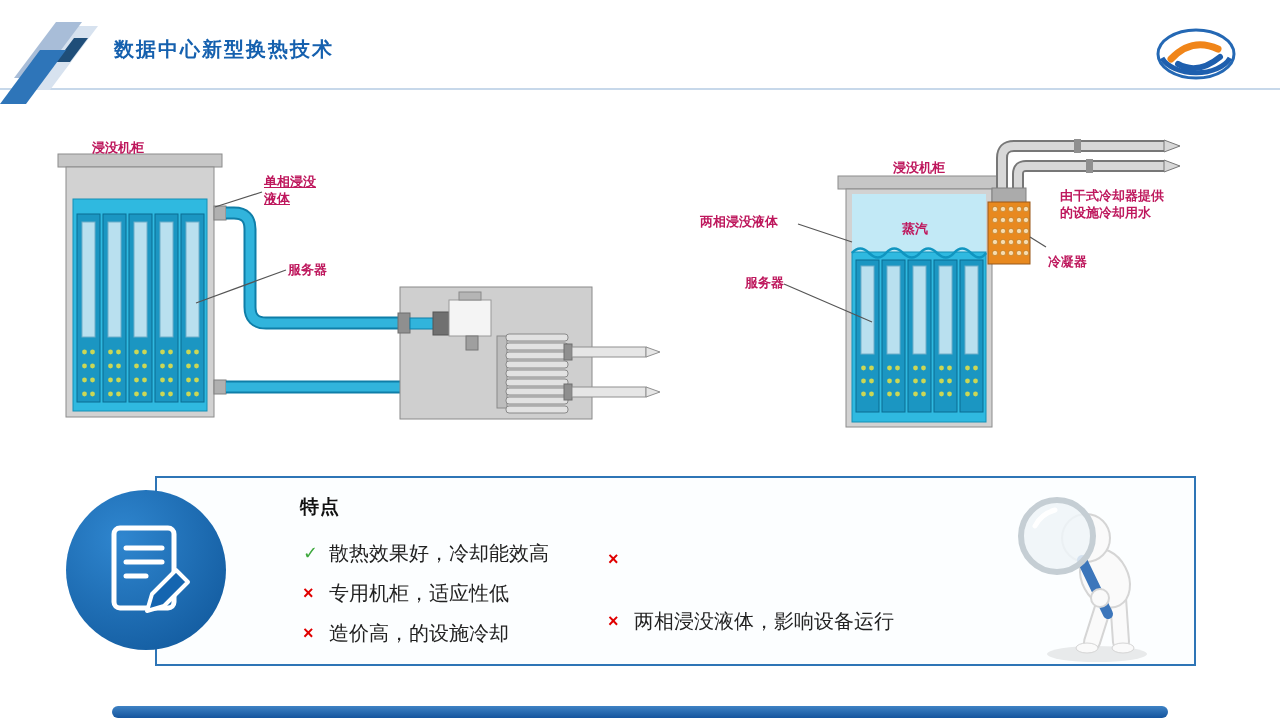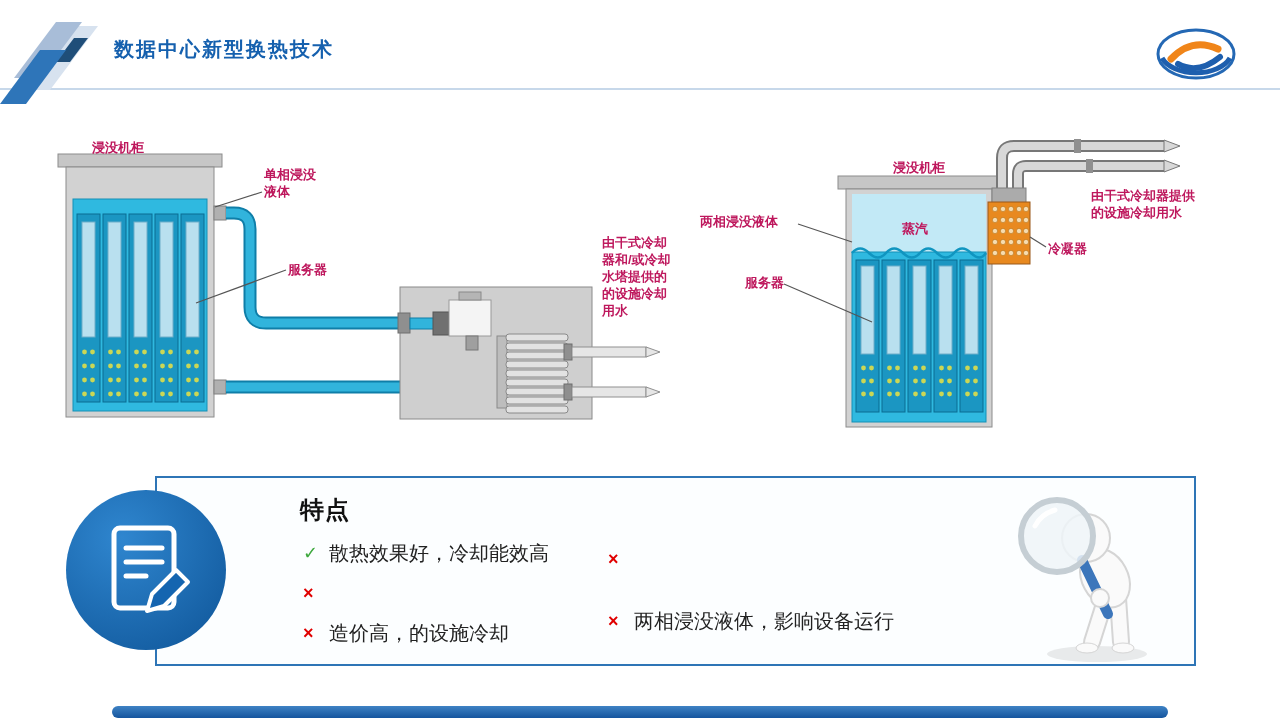--- a/index.html
+++ b/index.html
@@ -14,34 +14,34 @@
   .header-rule { position:absolute; left:0; top:88px; width:1280px; height:2px; background:#C7D8EA; z-index:2; }
   .logo-svg { position:absolute; left:1154px; top:26px; z-index:4; }
 
   
   .art-svg { position:absolute; left:0; top:0; z-index:1; }
 
   
   .lbl { position:absolute; z-index:3; font-size:13px; font-weight:bold; color:#be185d;
          line-height:1.3; white-space:pre-line; }
   .lbl-tank-left   { left:92px;  top:140px; }
-  .lbl-liquid-left { left:264px; top:167px; }
+  .lbl-liquid-left { left:264px; top:174px;text-decoration:underline; }
   .lbl-server-left { left:288px; top:262px; }
   .lbl-water-left  { left:602px; top:235px; width:90px; }
   .lbl-tank-right   { left:893px;  top:160px; }
   .lbl-liquid-right { left:700px;  top:214px; }
   .lbl-vapor        { left:902px;  top:221px; }
   .lbl-server-right { left:745px;  top:275px; }
-  .lbl-condenser    { left:1048px; top:241px;text-align:right; }
-  .lbl-water-right  { left:1060px; top:188px; width:160px;margin-left:31px; }
+  .lbl-condenser    { left:1048px; top:254px;text-align:right; }
+  .lbl-water-right  { left:1060px; top:188px; width:160px; }
 
   
   .features-box { position:absolute; left:155px; top:476px; width:1041px; height:190px;
                   background:#FCFEFF; border:2px solid #2E75B6; z-index:2; }
-  .features-title { position:absolute; left:300px; top:494px; font-size:24px; font-weight:bold;
+  .features-title { position:absolute; left:300px; top:494px; font-size:19px; font-weight:bold;
                     color:#111; z-index:3; letter-spacing:1px;text-align:right; }
   .blue-circle { position:absolute; left:66px; top:490px; width:160px; height:160px; border-radius:50%;
                  background:radial-gradient(circle at 35% 30%, #2F86CF, #0E5497); z-index:3;
                  display:flex; align-items:center; justify-content:center; }
   .feat-col { position:absolute; z-index:3; }
   .feat-col-left  { left:303px; top:540px; }
   .feat-col-right { left:608px; top:546px; }
   .feat-item { display:flex; align-items:flex-start; }
   .feat-col-left  .feat-item { margin-bottom:14px; }
   .feat-col-right .feat-item { margin-bottom:36px; }
@@ -300,25 +300,20 @@
       <line x1="798" y1="224" x2="852" y2="242"></line>
       <line x1="784" y1="284" x2="872" y2="322"></line>
       <line x1="1046" y1="247" x2="1030" y2="237"></line>
     </g>
   </svg>
 
   <div class="lbl lbl-tank-left">浸没机柜</div>
   <div class="lbl lbl-liquid-left">单相浸没
 液体</div>
   <div class="lbl lbl-server-left">服务器</div>
-  <div class="lbl lbl-water-left">由干式冷却
-器和/或冷却
-水塔提供的
-的设施冷却
-用水</div>
 
   <div class="lbl lbl-tank-right">浸没机柜</div>
   <div class="lbl lbl-liquid-right">两相浸没液体</div>
   <div class="lbl lbl-vapor">蒸汽</div>
   <div class="lbl lbl-server-right">服务器</div>
   <div class="lbl lbl-condenser">冷凝器</div>
   <div class="lbl lbl-water-right">由干式冷却器提供
 的设施冷却用水</div>
 
   <div class="features-box"></div>
@@ -335,20 +330,21 @@
 
   <div class="features-title">特点</div>
 
   <div class="feat-col feat-col-left">
     <div class="feat-item">
       <span class="marker check">✓</span>
       <span class="feat-text">散热效果好，冷却能效高</span>
     </div>
     <div class="feat-item">
       <span class="marker cross">×</span>
+      <span class="feat-text">专用机柜，适应性低</span>
     </div>
     <div class="feat-item">
       <span class="marker cross">×</span>
       <span class="feat-text">造价高，的设施冷却</span>
     </div>
   </div>
 
   <div class="feat-col feat-col-right">
     <div class="feat-item">
       <span class="marker cross">×</span>

